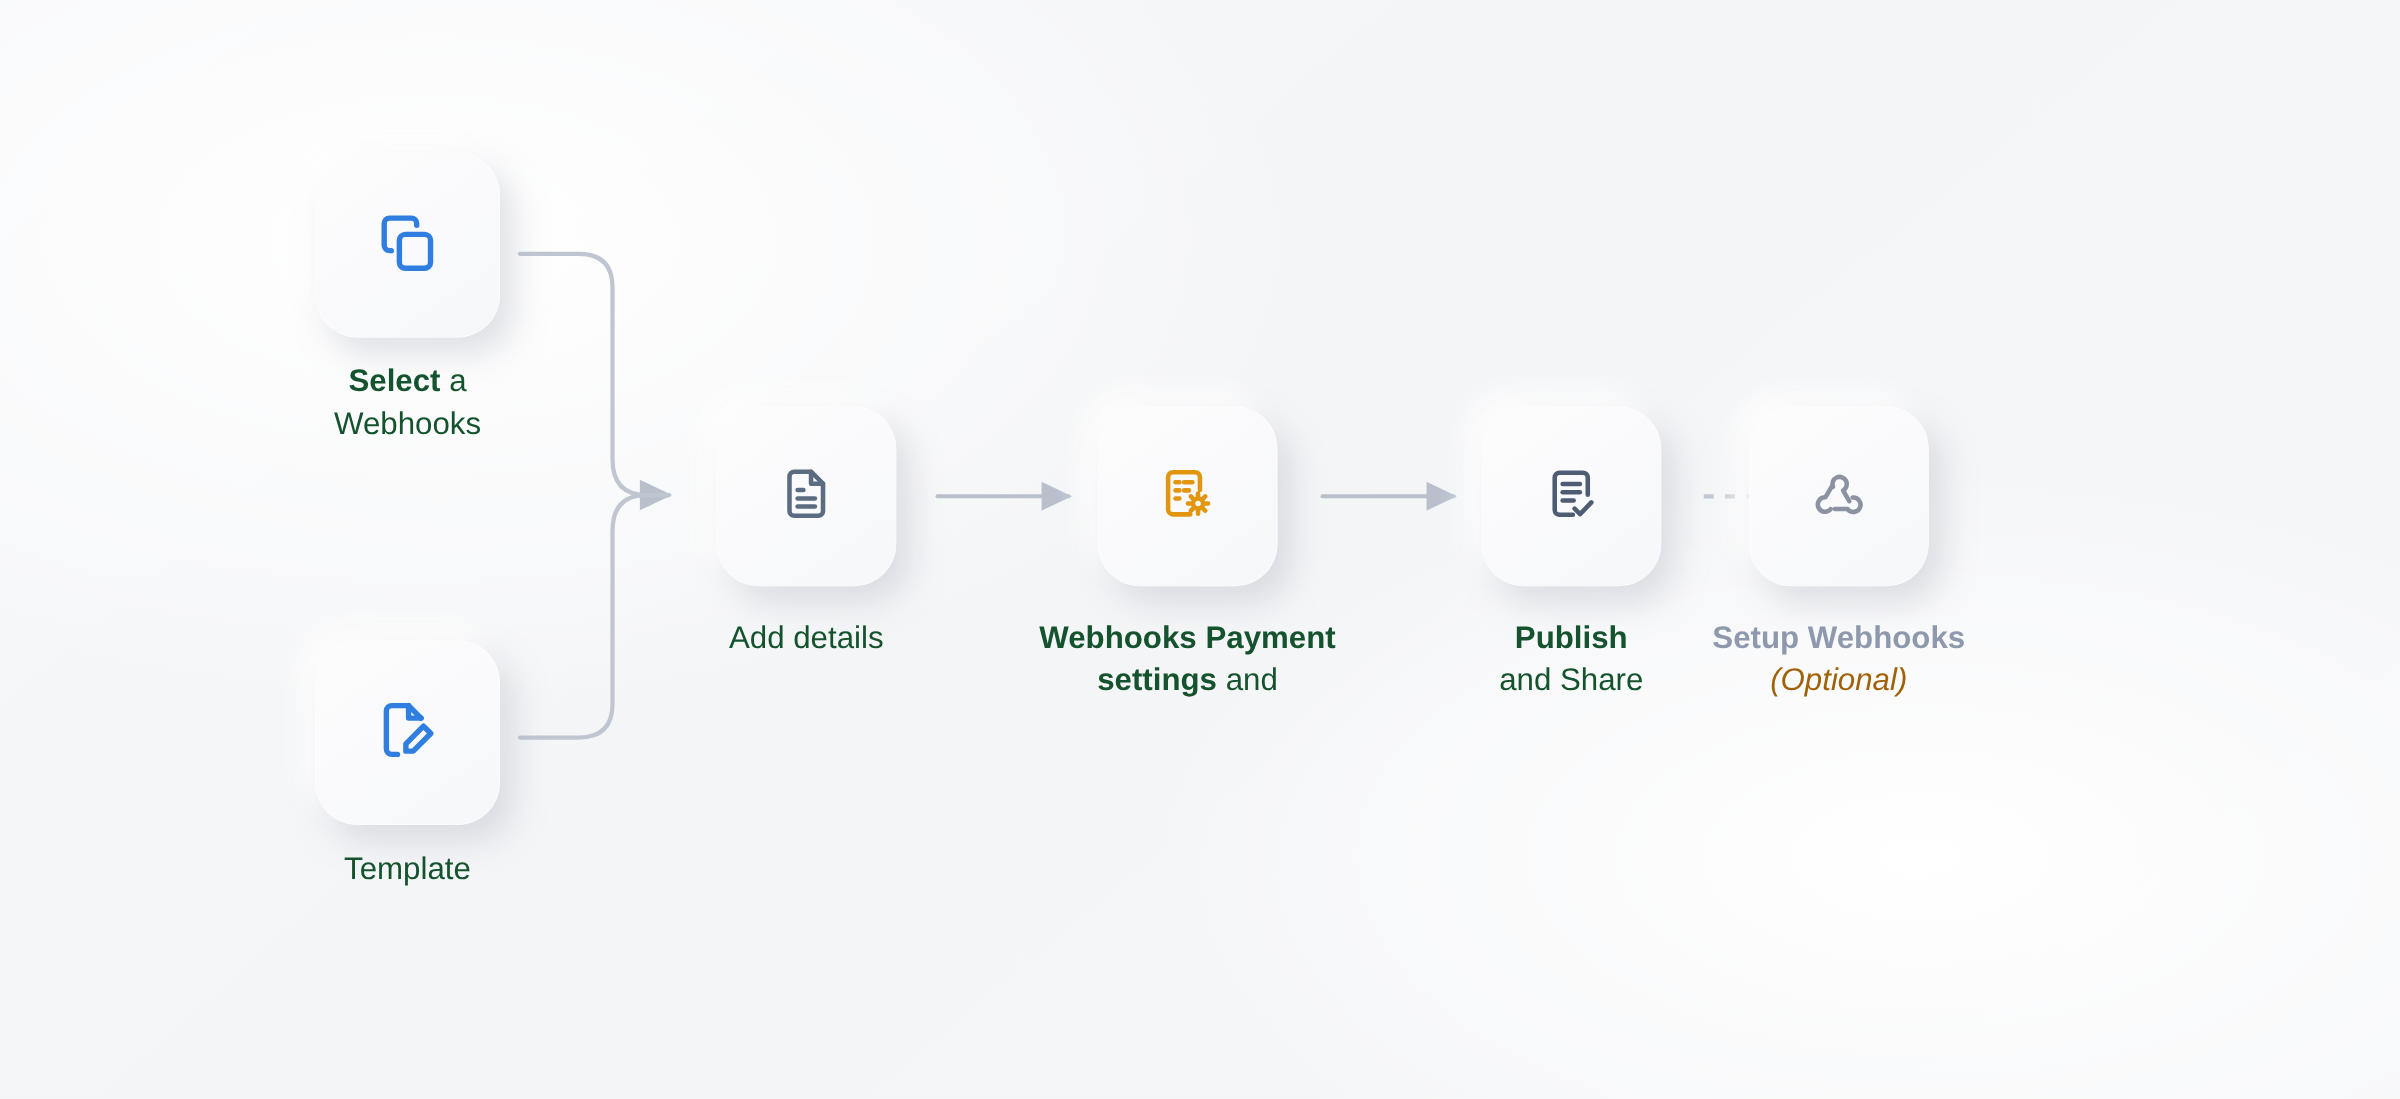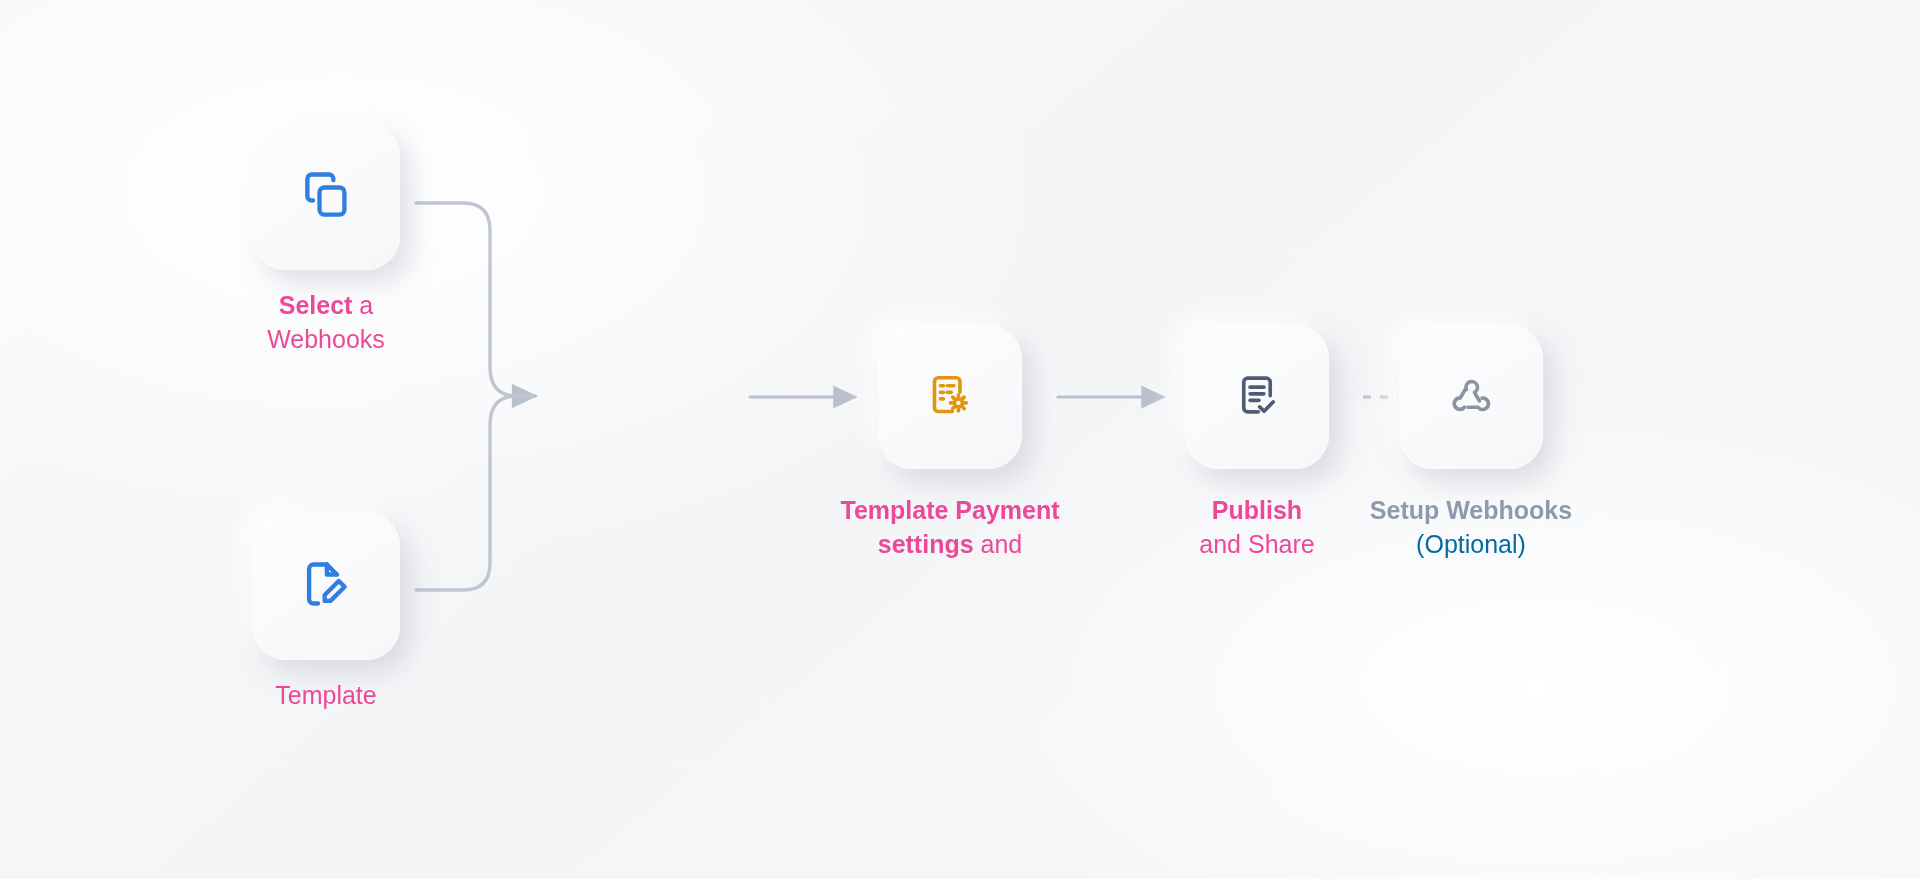--- a/index.html
+++ b/index.html
@@ -31,26 +31,26 @@
       -10px -10px 22px rgba(255,255,255,0.96),
       inset 0 0 0 0.6px rgba(255,255,255,0.55);
     display:flex; align-items:center; justify-content:center;
   }
   .card.big{ width:148px; height:148px; }
   .card.mid{ width:144px; height:144px; }
 
   .lbl{
     position:absolute; left:50%; transform:translateX(-50%);
     text-align:center; white-space:nowrap;
-    font-size:25px; line-height:34px; color:#ec4899;
+    font-size:25px; line-height:34px; color:#14532d;
     font-weight:400;
   }
   .lbl b{ font-weight:700; }
   .lbl.muted{ color:#8e99ad; font-weight:600; }
-  .lbl.muted .opt{ font-weight:400; color:#0369a1; }
+  .lbl.muted .opt{ font-weight:400; font-style:italic; color:#a16207; }
   .lbl .reg{ font-weight:400; }
 </style>
 </head>
 <body>
 
 <div id="stage">
 
   <svg id="wires" viewBox="0 0 1920 879" xmlns="http://www.w3.org/2000/svg">
     <defs>
       <marker id="arrowHead" markerWidth="9" markerHeight="9" refX="7.4" refY="4.5" orient="auto" markerUnits="strokeWidth">
@@ -98,39 +98,55 @@
           <path d="M12.4 3 v4.6 H17"></path>
           <path d="M17.9 10.6 L20.6 13.3 L14.1 19.8 H11.4 v-2.7 Z"></path>
         </svg>
       </span>
     </div>
     <div class="lbl" style="top:166px; width:260px;">
       <div class="reg">Template</div>
     </div>
   </div>
 
+  <div class="node" style="left:573px; top:325px;">
+    <div class="card mid">
+      <span>
+        <svg width="46" height="46" viewBox="0 0 24 24" fill="none" stroke="#5b6b82" stroke-width="1.9" stroke-linecap="round" stroke-linejoin="round">
+          <path d="M14 2.8 H7a2 2 0 0 0-2 2v14.4a2 2 0 0 0 2 2h10a2 2 0 0 0 2-2V7.8 Z"></path>
+          <path d="M14 2.8 V7.8 H19"></path>
+          <path d="M8.4 10.4 h2.4"></path>
+          <path d="M8.4 14 h7.2"></path>
+          <path d="M8.4 17.3 h7.2"></path>
+        </svg>
+      </span>
+    </div>
+    <div class="lbl" style="top:168px; width:300px;">
+      <div class="reg">Add details</div>
+    </div>
+  </div>
 
   <div class="node" style="left:878px; top:325px;">
     <div class="card mid">
       <span>
         <svg width="46" height="46" viewBox="0 0 24 24" fill="none" stroke="#e2960f" stroke-width="1.9" stroke-linecap="round" stroke-linejoin="round">
           <path d="M13.2 20.6 H5.9a2 2 0 0 1-2-2V5a2 2 0 0 1 2-2h9.3a2 2 0 0 1 2 2v5.4"></path>
           <path d="M7 7.2 h1.6"></path>
           <path d="M10.6 7.2 h3.4"></path>
           <path d="M7 10.6 h1.6"></path>
           <path d="M10.6 10.6 h2"></path>
           <path d="M7 14 h1.6"></path>
           <circle cx="16.4" cy="16.1" r="2.1"></circle>
           <path d="M16.4 11.9 v1.1 M16.4 19.2 v1.1 M12.2 16.1 h1.1 M19.5 16.1 h1.1
                    M13.4 13.1 l0.8 0.8 M18.6 18.3 l0.8 0.8 M19.4 13.1 l-0.8 0.8 M14.2 18.3 l-0.8 0.8"></path>
         </svg>
       </span>
     </div>
     <div class="lbl" style="top:168px; width:420px;">
-      <div><b>Template Payment</b></div>
+      <div><b>Webhooks Payment</b></div>
       <div><b>settings</b><span class="reg"> and</span></div>
     </div>
   </div>
 
   <div class="node" style="left:1185px; top:325px;">
     <div class="card mid">
       <span>
         <svg width="46" height="46" viewBox="0 0 24 24" fill="none" stroke="#4e5d74" stroke-width="1.9" stroke-linecap="round" stroke-linejoin="round">
           <path d="M18.9 12.4 V5.2a2 2 0 0 0-2-2H7.1a2 2 0 0 0-2 2v13.6a2 2 0 0 0 2 2h5.6"></path>
           <path d="M8.4 7.9 h7.2"></path>

